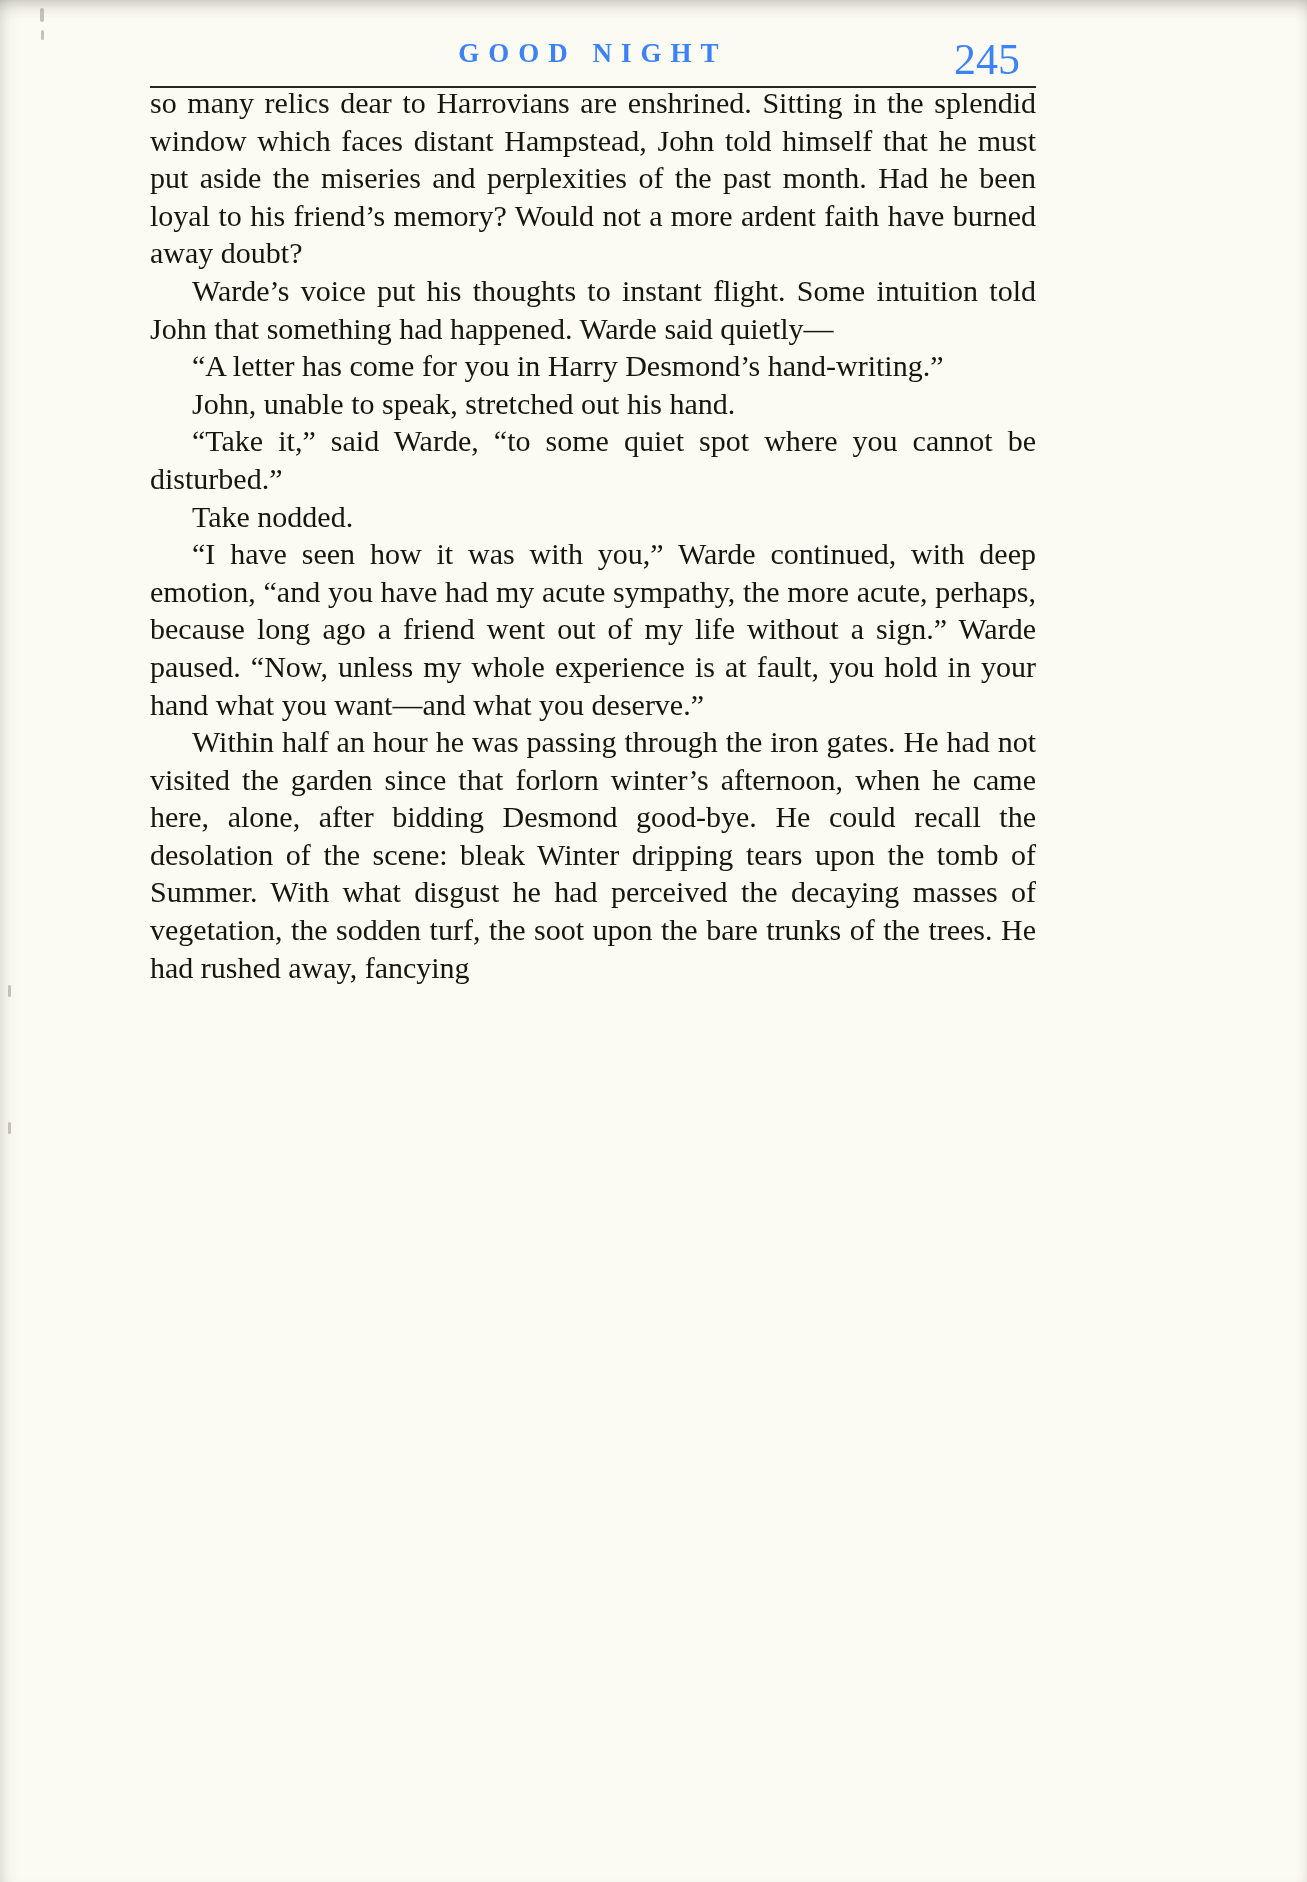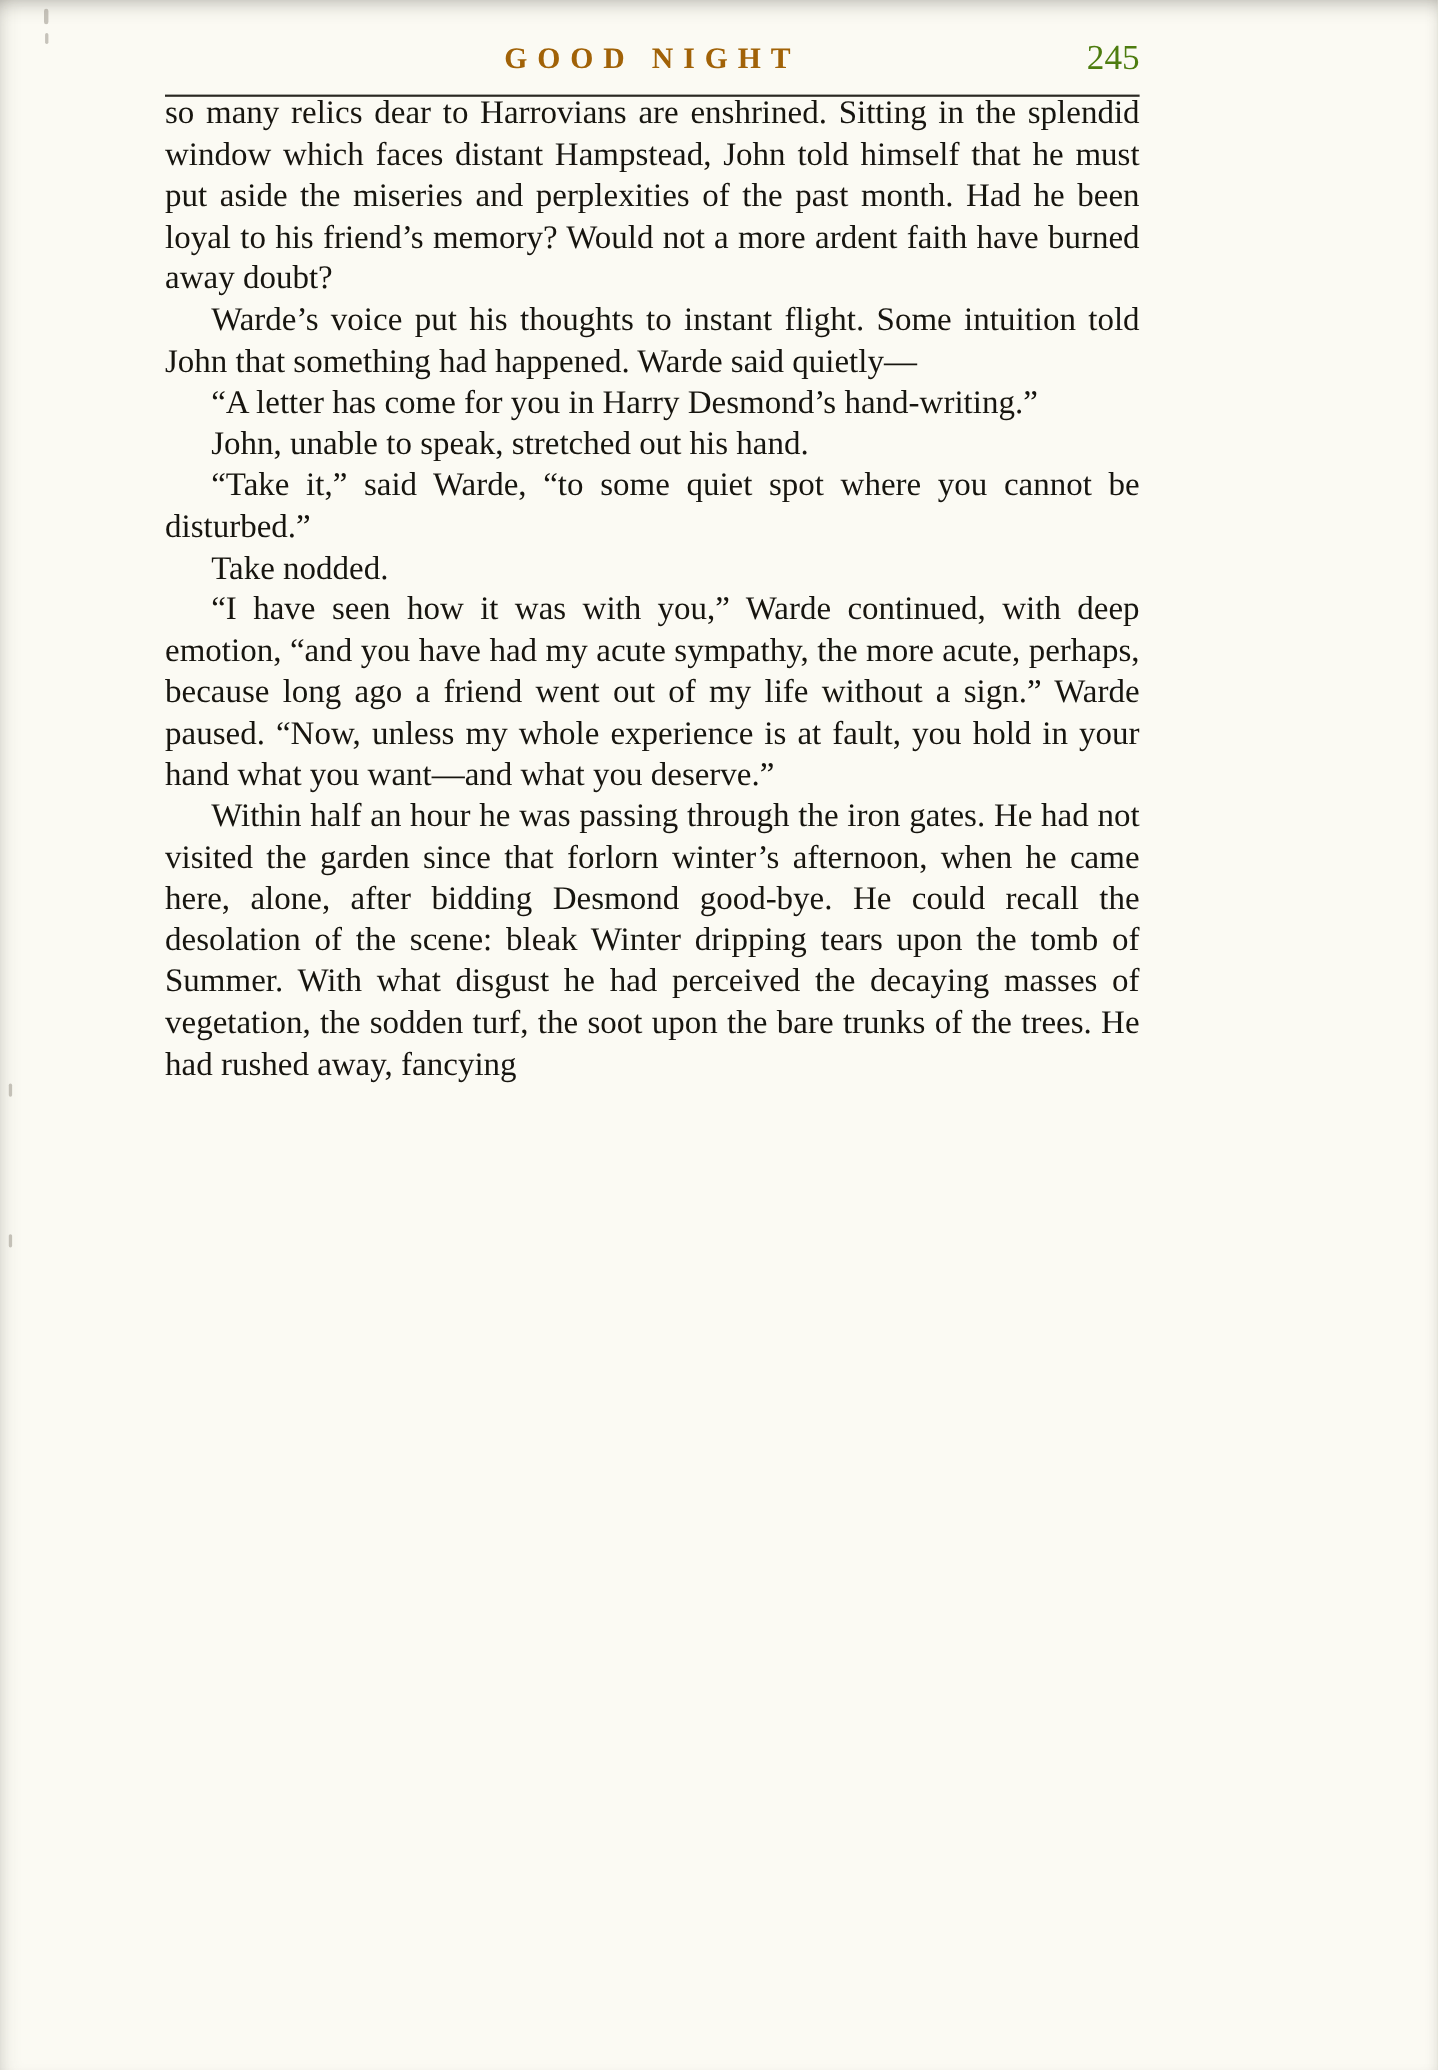--- a/index.html
+++ b/index.html
@@ -30,28 +30,28 @@
     padding-bottom: 8px;
   }
   .running-title {
     position: absolute;
     left: 0;
     right: 0;
     text-align: center;
     font-size: 27px;
     font-weight: bold;
     letter-spacing: 9px;
-    color: #a16207;
+    color: #3b82f6;
   }
   .page-number {
     position: absolute;
-    right: 0;
+    right: 16px;
     top: -4px;
-    font-size: 32px;
-    color: #4d7c0f;
+    font-size: 44px;
+    color: #3b82f6;
   }
   .page-body {
     position: absolute;
     top: 84px;
     left: 150px;
     width: 886px;
     font-size: 30px;
     line-height: 37.6px;
     text-align: justify;
   }

